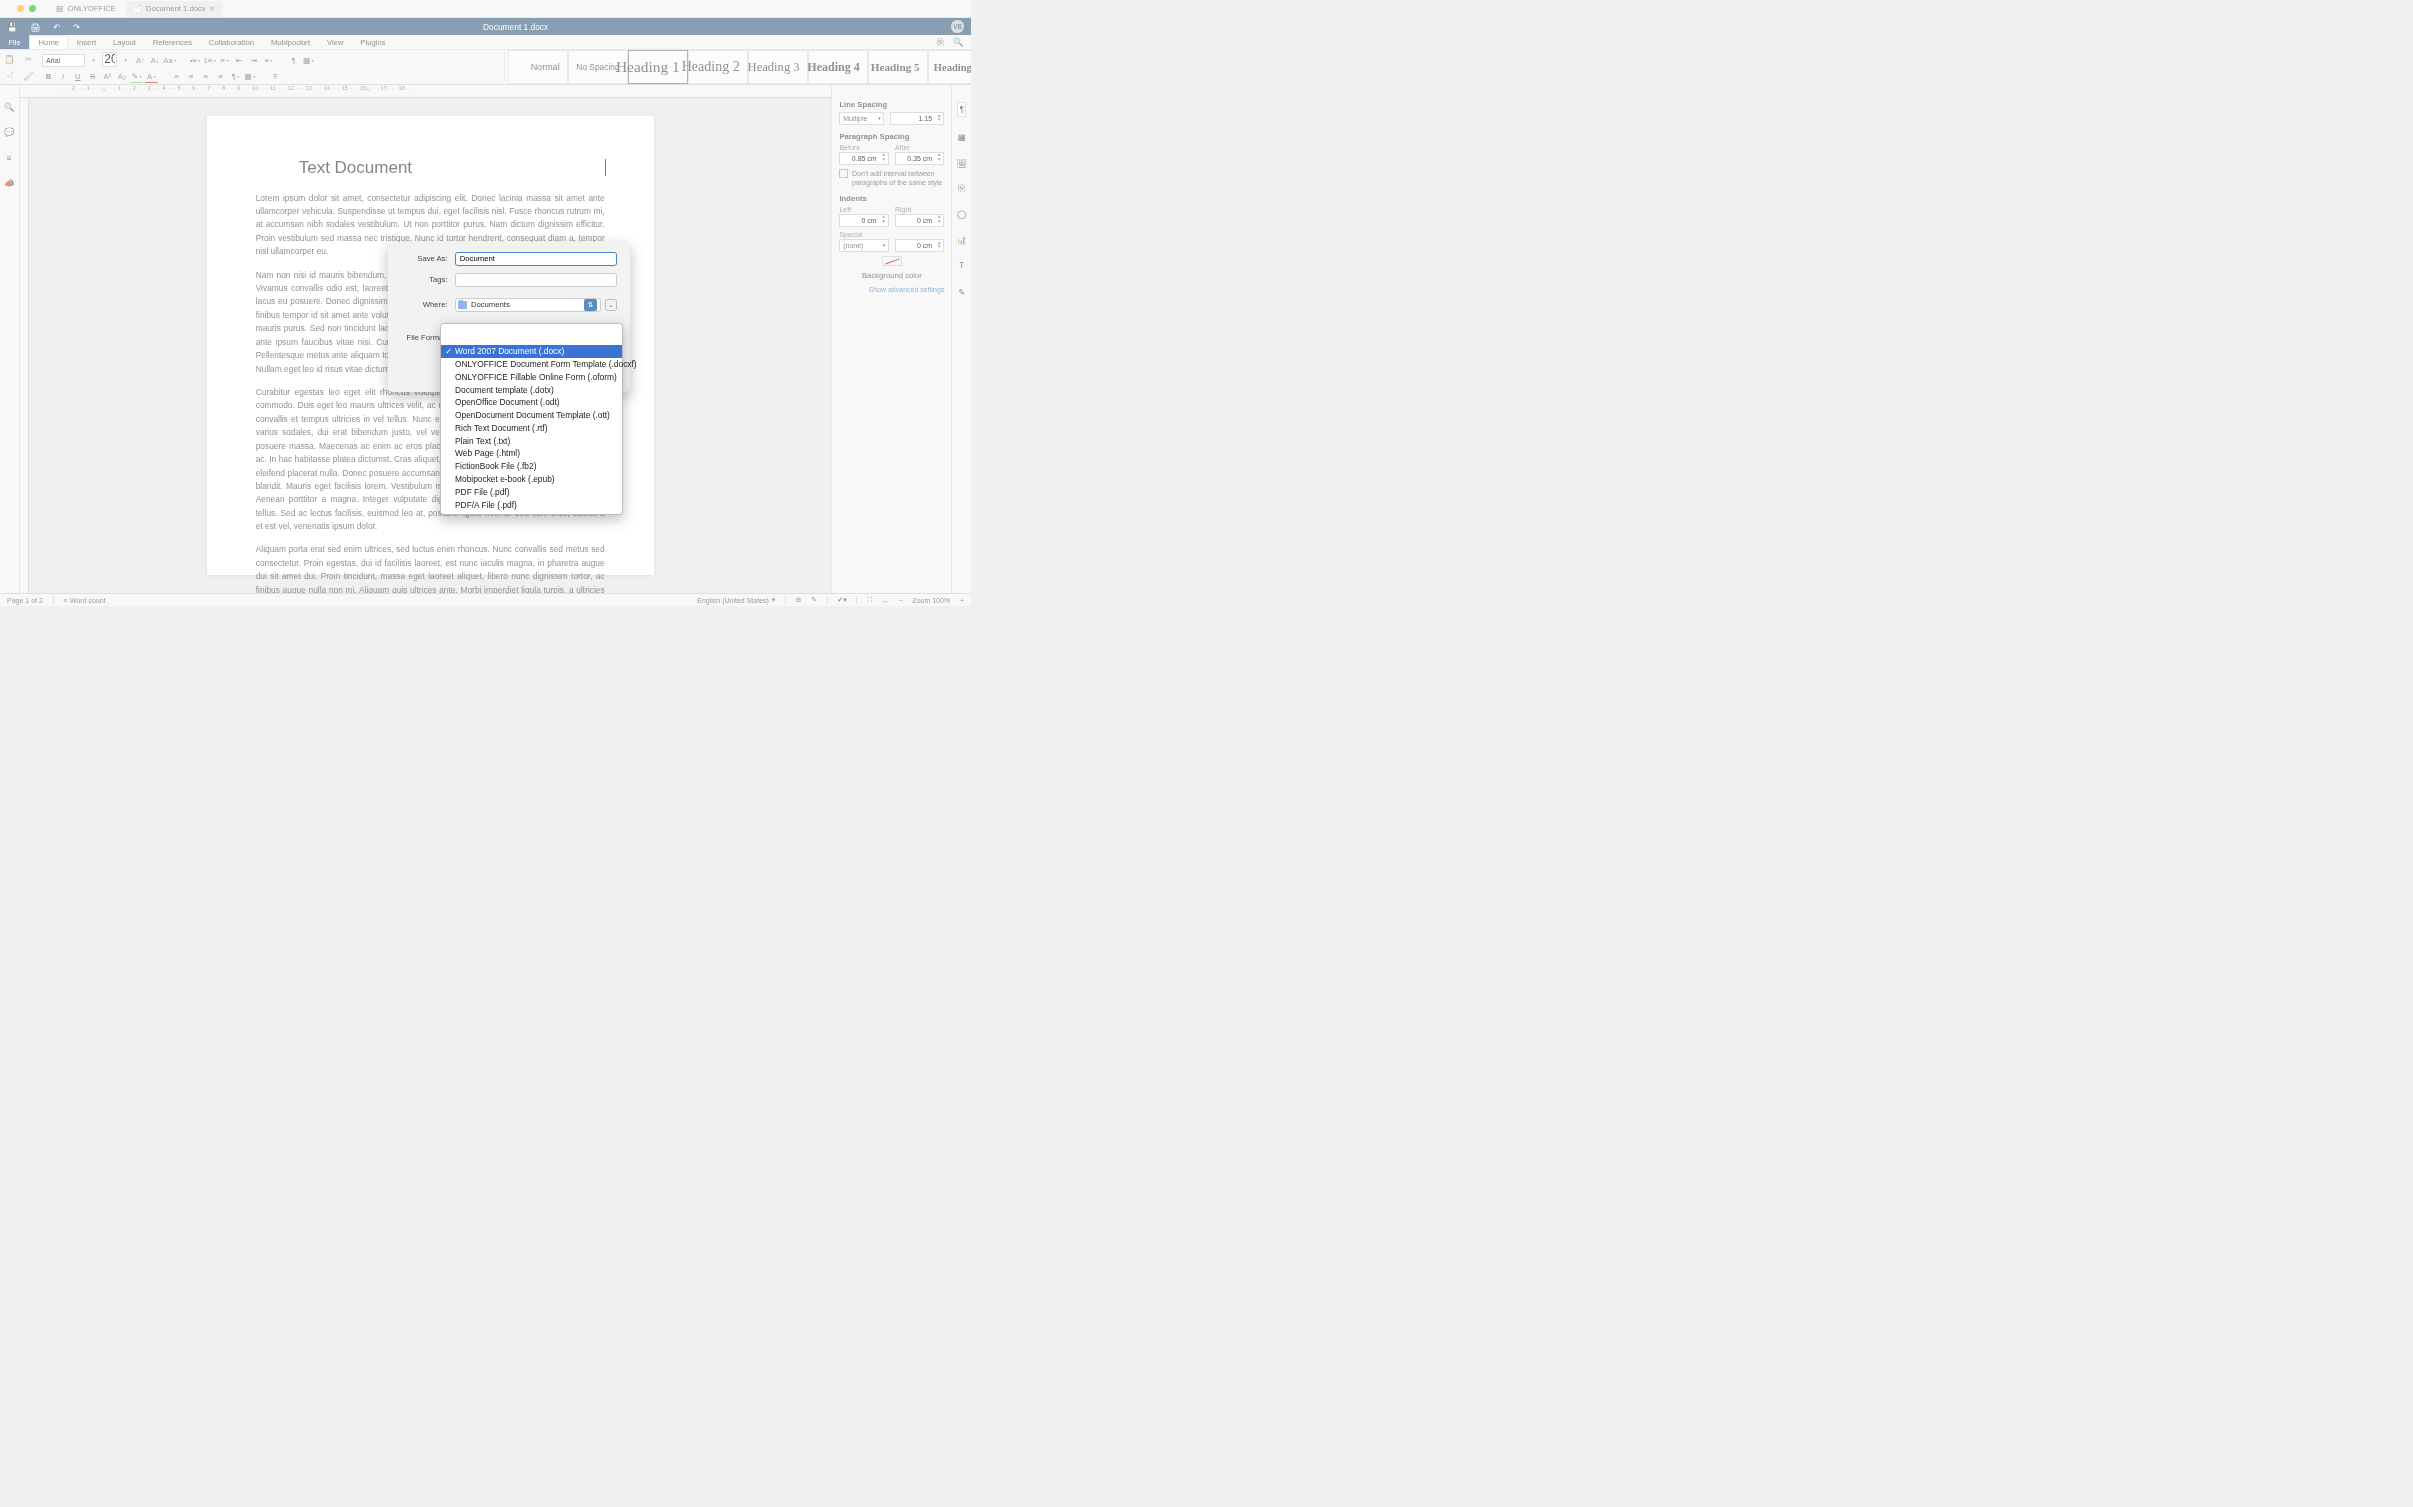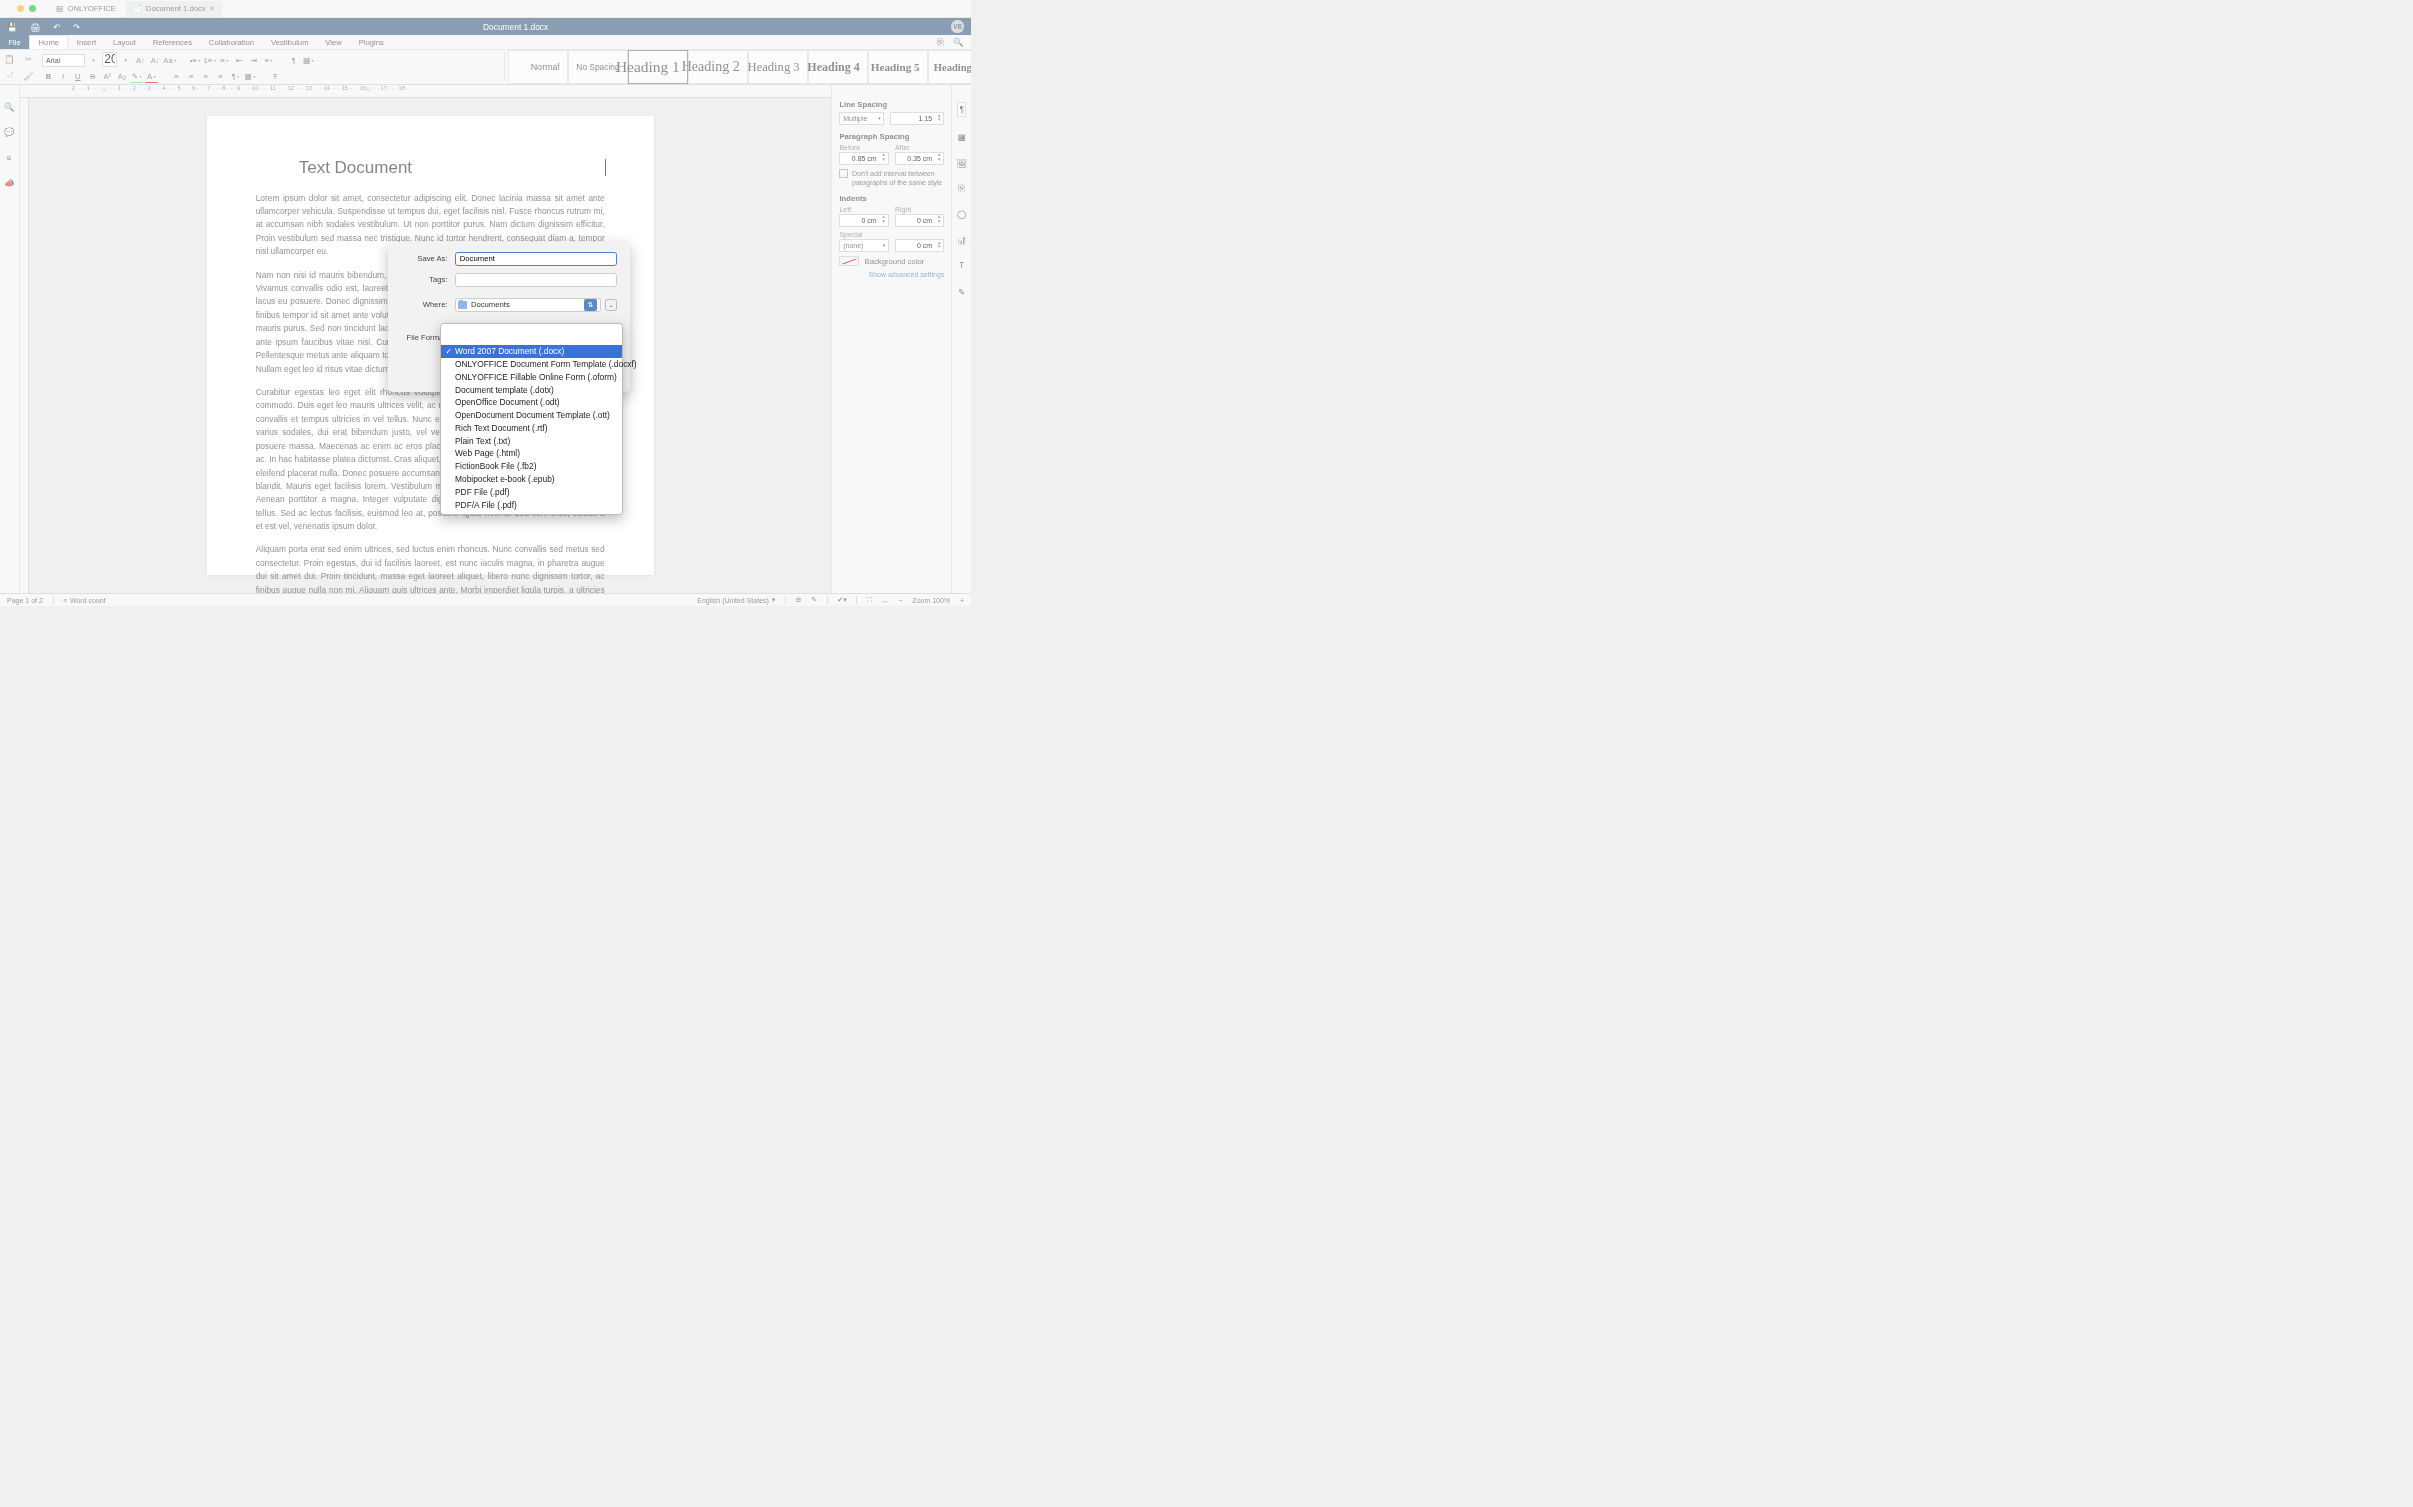--- a/index.html
+++ b/index.html
@@ -56,21 +56,21 @@
 .settings .sect-h { font-weight:bold; margin-top:7px; margin-bottom:2.8px;}
 .settings .row { display:flex; gap:6px; margin-bottom:4.2px;}
 .settings .half { flex:1;}
 .settings .lbl { color:#888; font-size:7px; margin-bottom:1.4px; display:block;}
 .spin { display:flex; align-items:center; border:0.7px solid #ccc; height:12.6px; background:#fff;}
 .spin input { border:none; width: calc(100% - 8.4px); text-align:right; font-size:7px; padding-right:2.8px;}
 .spin .arrows { width:8.4px; font-size:4.9px; color:#888; display:flex; flex-direction:column; align-items:center; line-height:4.9px;}
 .sel { border:0.7px solid #ccc; height:12.6px; background:#fff; font-size:7px; padding:0 2.8px; width:45px; display:flex; align-items:center; justify-content:space-between;}
 .checkbox-row { display:flex; gap:4.2px; align-items:flex-start; margin:2.8px 0 5.6px 0; font-size:7px; color:#666; line-height:9px;}
 .cb { width:8.4px; height:8.4px; border:0.7px solid #aaa; flex-shrink:0; margin-top:0.7px;}
-.bgcolor-row { display:flex; align-items:flex-end; gap:5.6px; margin-top:0;}
+.bgcolor-row { display:flex; align-items:center; gap:5.6px; margin-top:0;flex-direction:column;}
 .bg-swatch { width:19.6px; height:9.8px; border:0.7px solid #ccc; position:relative;}
 .bg-swatch::after{content:""; position:absolute; left:1.4px; right:1.4px; top:4.2px; height:0.7px; background:#d00; transform:rotate(-20deg);}
 .adv-link { color:#5b8bc0; font-size:7px; text-align:right; display:block; margin-top:5.6px;}
 
 
 .doc-area { position:absolute; left:19.6px; right:140px; top:85px; bottom:12.6px; background:#e8e8e8; overflow:hidden;}
 .ruler-h { height:12.6px; background:#f5f5f5; border-bottom:0.7px solid #ccc; font-size:5.6px; color:#888; padding-left:42px; white-space:nowrap; letter-spacing:0; overflow:hidden;}
 .ruler-v { position:absolute; left:0; top:12.6px; bottom:0; width:9.8px; background:#f5f5f5; border-right:0.7px solid #ccc;}
 .page-wrap { position:absolute; left:9.8px; right:0; top:12.6px; bottom:0; overflow:auto; display:flex; justify-content:center; padding:18px 0;}
 .page { width:447px; background:#fff; box-shadow:0 0.7px 2.8px rgba(0,0,0,.15); padding:42px 49px; }
@@ -138,21 +138,21 @@
     </div>
 </div>
 
 <div class="menubar">
   <div class="menu-item file">File</div>
   <div class="menu-item active">Home</div>
   <div class="menu-item">Insert</div>
   <div class="menu-item">Layout</div>
   <div class="menu-item">References</div>
   <div class="menu-item">Collaboration</div>
-  <div class="menu-item">Vestibulum</div>
+  <div class="menu-item">Mobipocket</div>
   <div class="menu-item">View</div>
   <div class="menu-item">Plugins</div>
   <div class="menubar-right">
     <span>⎘</span>
     <span>🔍</span>
   </div>
 </div>
 
 <div class="ribbon">
   <div class="ribbon-left-tools">

